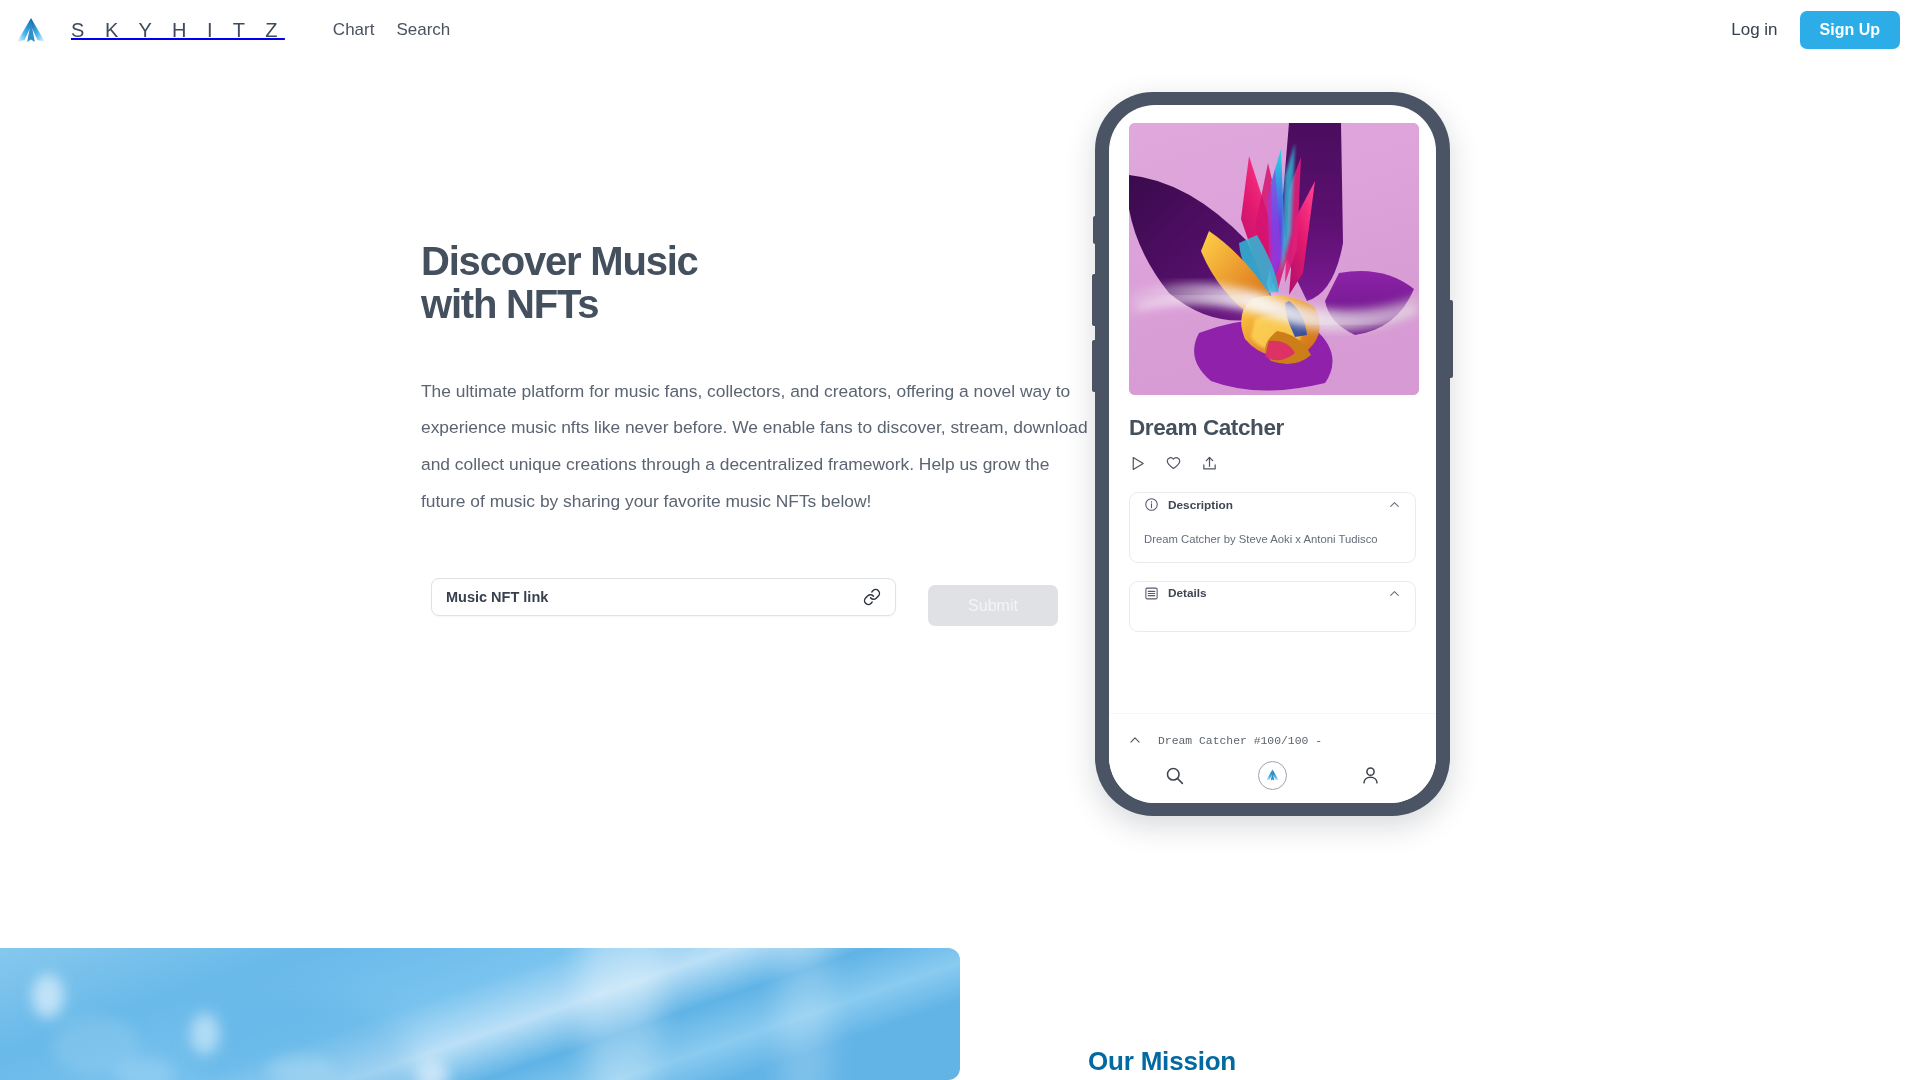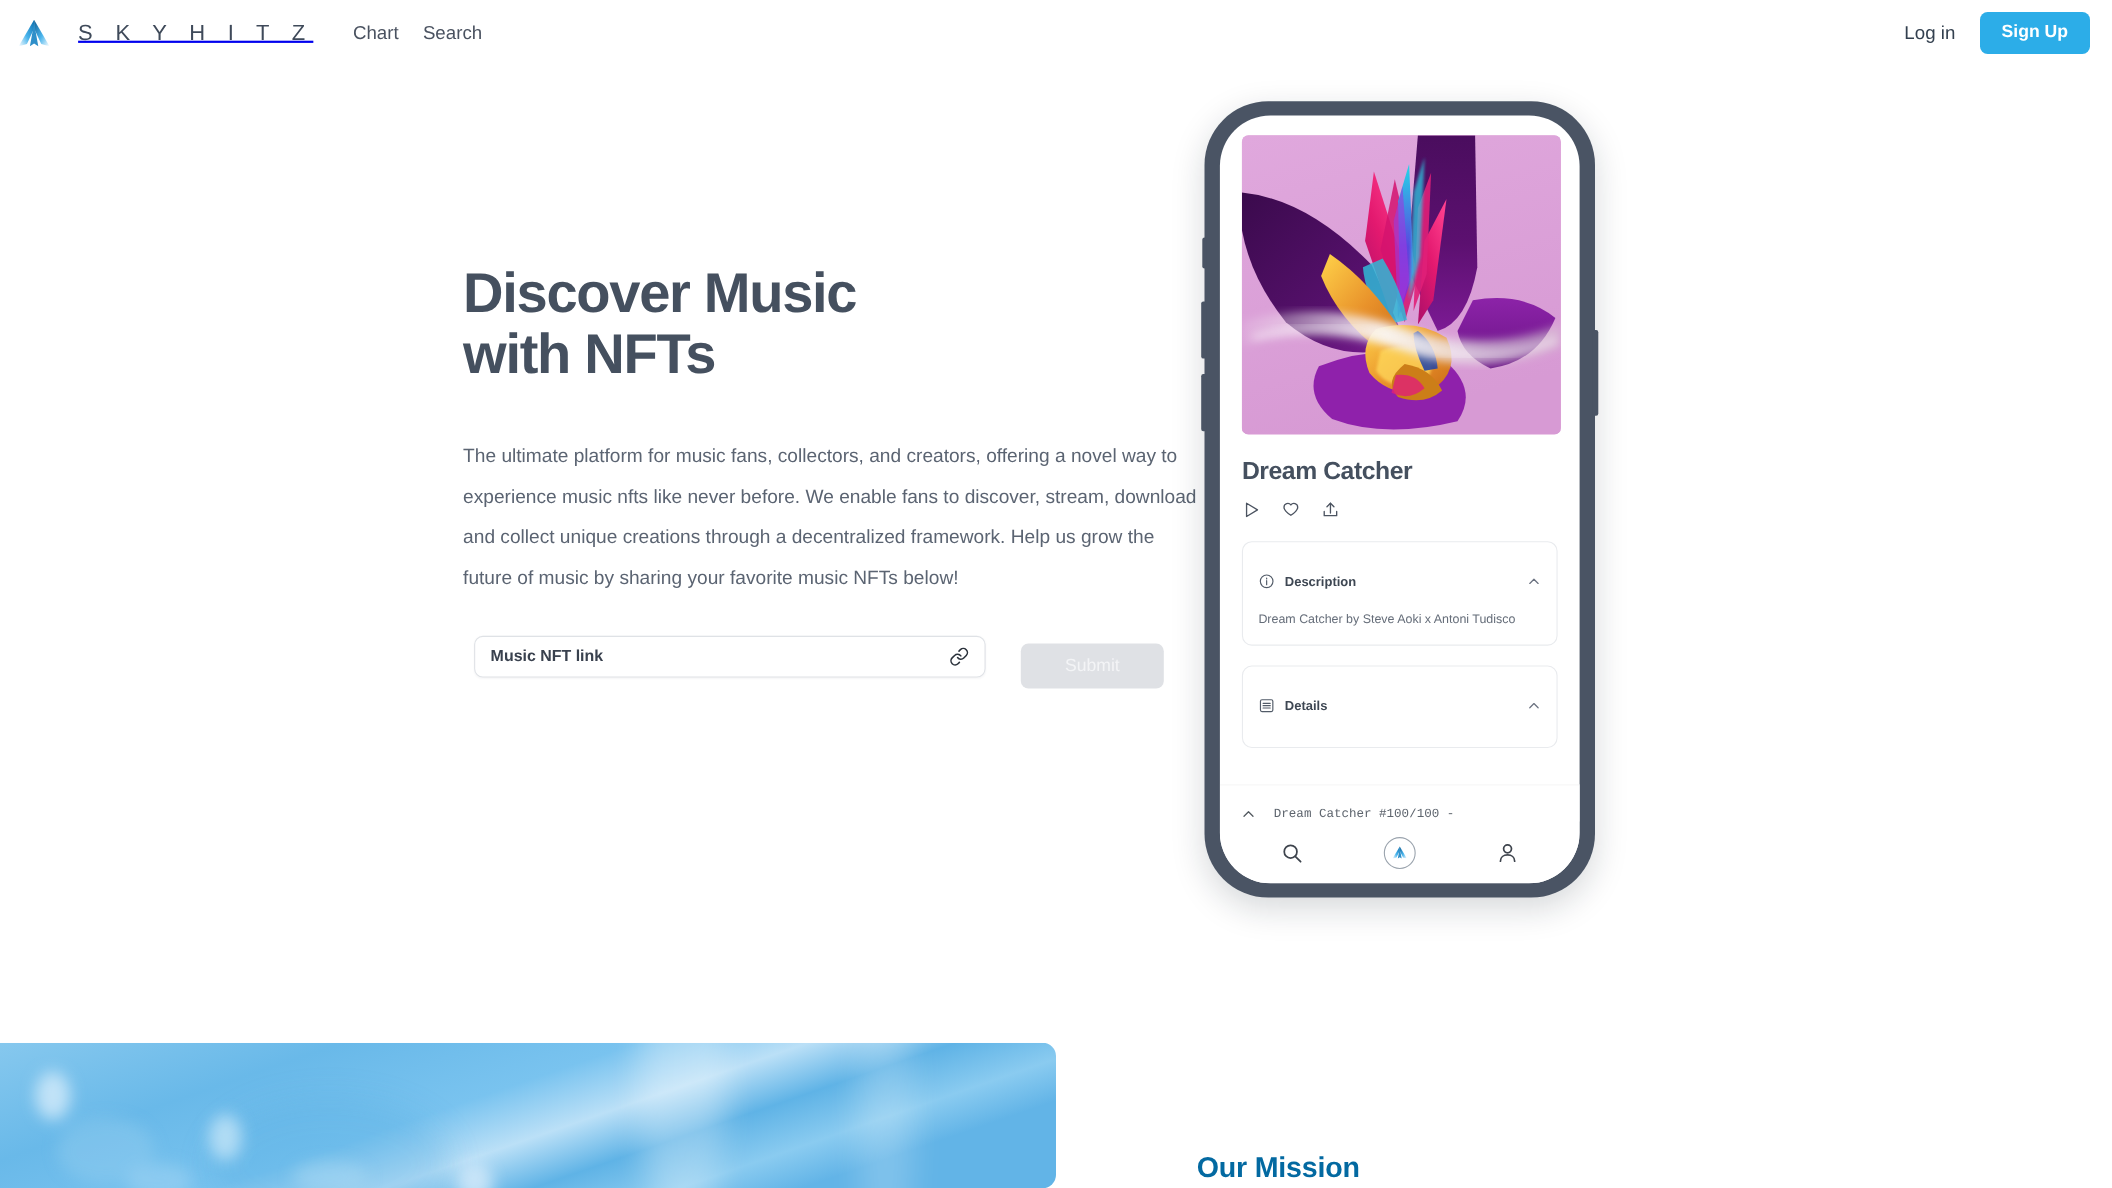--- a/index.html
+++ b/index.html
@@ -15,37 +15,37 @@
   .header {
     position: absolute; top: 0; left: 0; width: 1920px; height: 60px;
     background: #ffffff; display: flex; align-items: center;
   }
   .brand { display: flex; align-items: center; margin-left: 14px; }
   .brand-mark { width: 34px; height: 32px; display: block; }
   .brand-text {
     font-size: 20px; letter-spacing: 7.5px; color: #3f4a5a;
     font-weight: 400; margin-left: 23px; white-space: nowrap;
   }
-  .nav-links { display: flex; align-items: center; margin-left: 36px; gap: 22px; }
+  .nav-links { display: flex; align-items: center; margin-left: 48px; gap: 22px; }
   .nav-link { font-size: 17px; color: #4a5260; text-decoration: none; white-space: nowrap; }
   .header-right {
     position: absolute; right: 20px; top: 0; height: 60px;
     display: flex; align-items: center; gap: 22px;
   }
   .login-link { font-size: 17px; color: #33404f; text-decoration: none; font-weight: 400; }
   .signup-btn {
     background: #2cade8; color: #fff; font-size: 16px; font-weight: 700;
     border: none; border-radius: 7px; padding: 11px 20px; cursor: pointer;
     font-family: "Liberation Sans", sans-serif; line-height: 1;
   }
 
   
   .hero-left { position: absolute; left: 421px; top: 240px; width: 700px; }
   .hero-title {
-    font-size: 51px; line-height: 1.07; font-weight: 700;
+    font-size: 40px; line-height: 1.07; font-weight: 700;
     color: #45505f; letter-spacing: -1.2px;
   }
   .hero-sub {
     margin-top: 47px; width: 668px;
     font-size: 17.4px; line-height: 2.12; color: #5b6472; font-weight: 400;
   }
 
   
   .form-row { position: absolute; left: 431px; top: 578px; display: flex; align-items: flex-start; }
   .fields { display: flex; flex-direction: column; gap: 10px; }
@@ -98,21 +98,21 @@
 
   .nft-title {
     margin-top: 20px; font-size: 22.5px; font-weight: 700;
     color: #45505f; letter-spacing: -0.4px;
   }
   .nft-actions { margin-top: 14px; display: flex; align-items: center; gap: 19px; }
   .act-icon { width: 17px; height: 17px; color: #4c5461; cursor: pointer; }
 
   .accordion {
     margin-top: 20px; border: 1px solid #e9ebee; border-radius: 9px;
-    background: #fff; padding: 28px 14px 14px 14px;
+    background: #fff; padding: 4px 14px 14px 14px;
   }
   .acc-head { display: flex; align-items: center; }
   .acc-ico { width: 15px; height: 15px; color: #525b68; flex: none; }
   .acc-label { margin-left: 9px; font-size: 11.8px; font-weight: 700; color: #3e4753; }
   .acc-chev { margin-left: auto; width: 13px; height: 13px; color: #6b7280; }
   .acc-body { margin-top: 19px; font-size: 11.3px; color: #656d79; line-height: 1.5; }
   .accordion.details { margin-top: 18px; padding-bottom: 30px; }
 
   .player-bar {
     position: absolute; left: 0; bottom: 56px; width: 368px; height: 34px;

